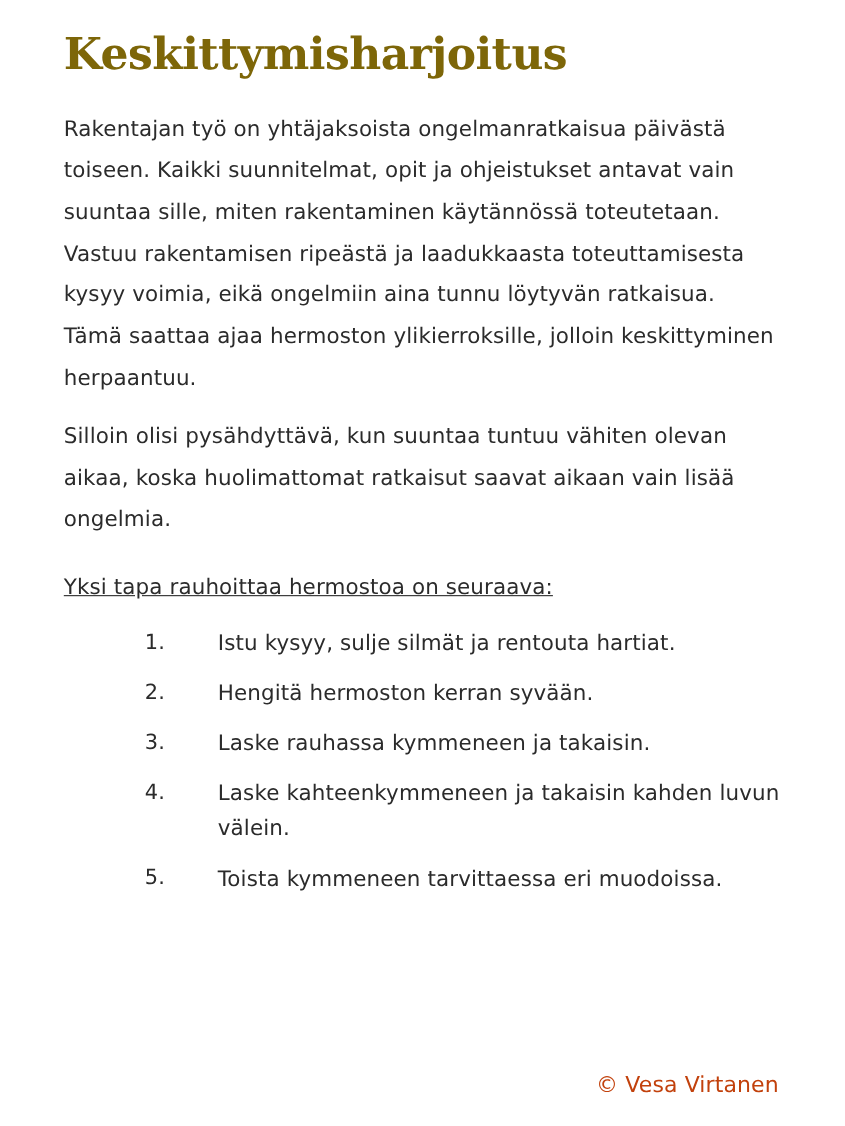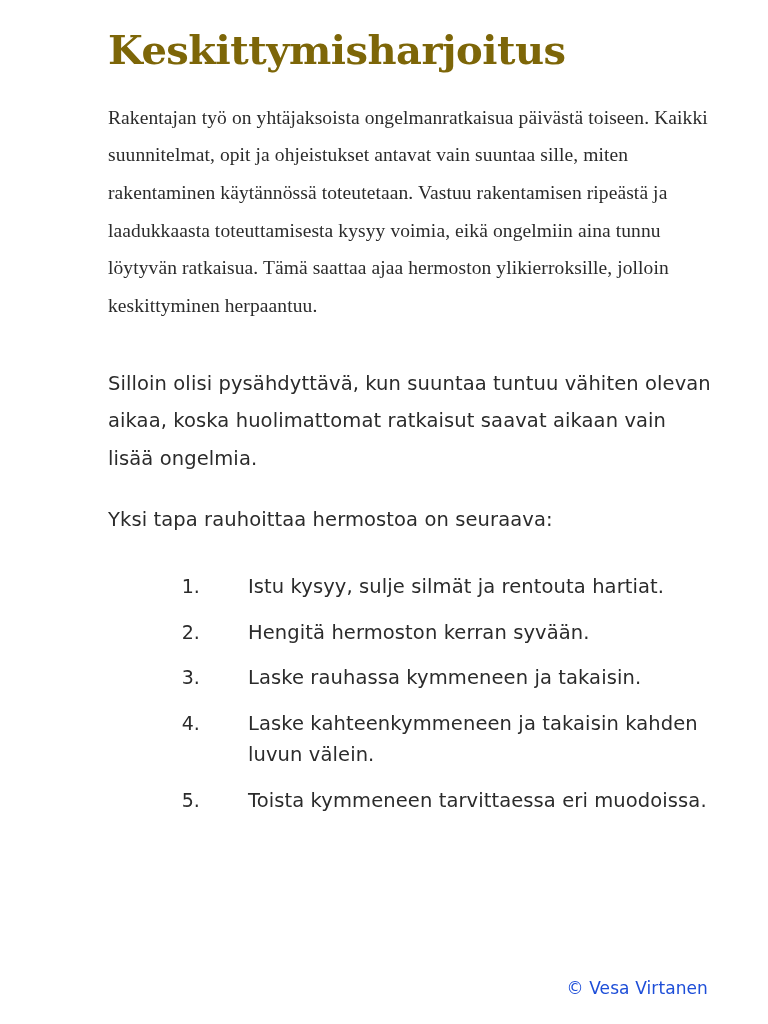--- a/index.html
+++ b/index.html
@@ -12,45 +12,45 @@
     background: #ffffff;
     font-family: "DejaVu Sans", sans-serif;
     color: #262626;
     overflow: hidden;
   }
   .page {
     position: relative;
     width: 768px;
     height: 1024px;
     box-sizing: border-box;
-    padding: 28px 52px 0 108px;
+    padding: 28px 52px 0 58px;
   }
   .doc-title {
     font-family: "DejaVu Serif", serif;
     font-weight: 700;
     font-size: 40px;
     line-height: 1.12;
     letter-spacing: -0.5px;
     color: #7d6608;
     margin: 0 0 26px 0;
   }
   .para {
     font-size: 19.5px;
     line-height: 1.93;
     color: #2b2b2b;
     margin: 0 0 24px 0;
     max-width: 650px;
     letter-spacing: 0.1px;
   }
   .para.lead {
-    margin-bottom: 40px;
-    font-family: Liberation Serif, serif;
+    margin-bottom: 16px;
   }
   .para.intro-list {
-    margin-bottom: 32px;
+    margin-bottom: 16px;
+    text-decoration: underline;
   }
   ol.steps {
     margin: 0;
     padding: 0;
     list-style: none;
     counter-reset: step;
   }
   ol.steps li {
     position: relative;
     counter-increment: step;
@@ -67,22 +67,22 @@
     top: 0;
     width: 24px;
     text-align: right;
     font-size: 19px;
     color: #2b2b2b;
   }
   .footer {
     position: absolute;
     right: 60px;
     bottom: 26px;
-    font-size: 17px;
-    color: #1d4ed8;
+    font-size: 20px;
+    color: #c2410c;
     letter-spacing: 0.1px;
   }
 </style>
 </head>
 <body>
 
 <div class="page">
 
   <h1 class="doc-title">Keskittymisharjoitus</h1>
 

